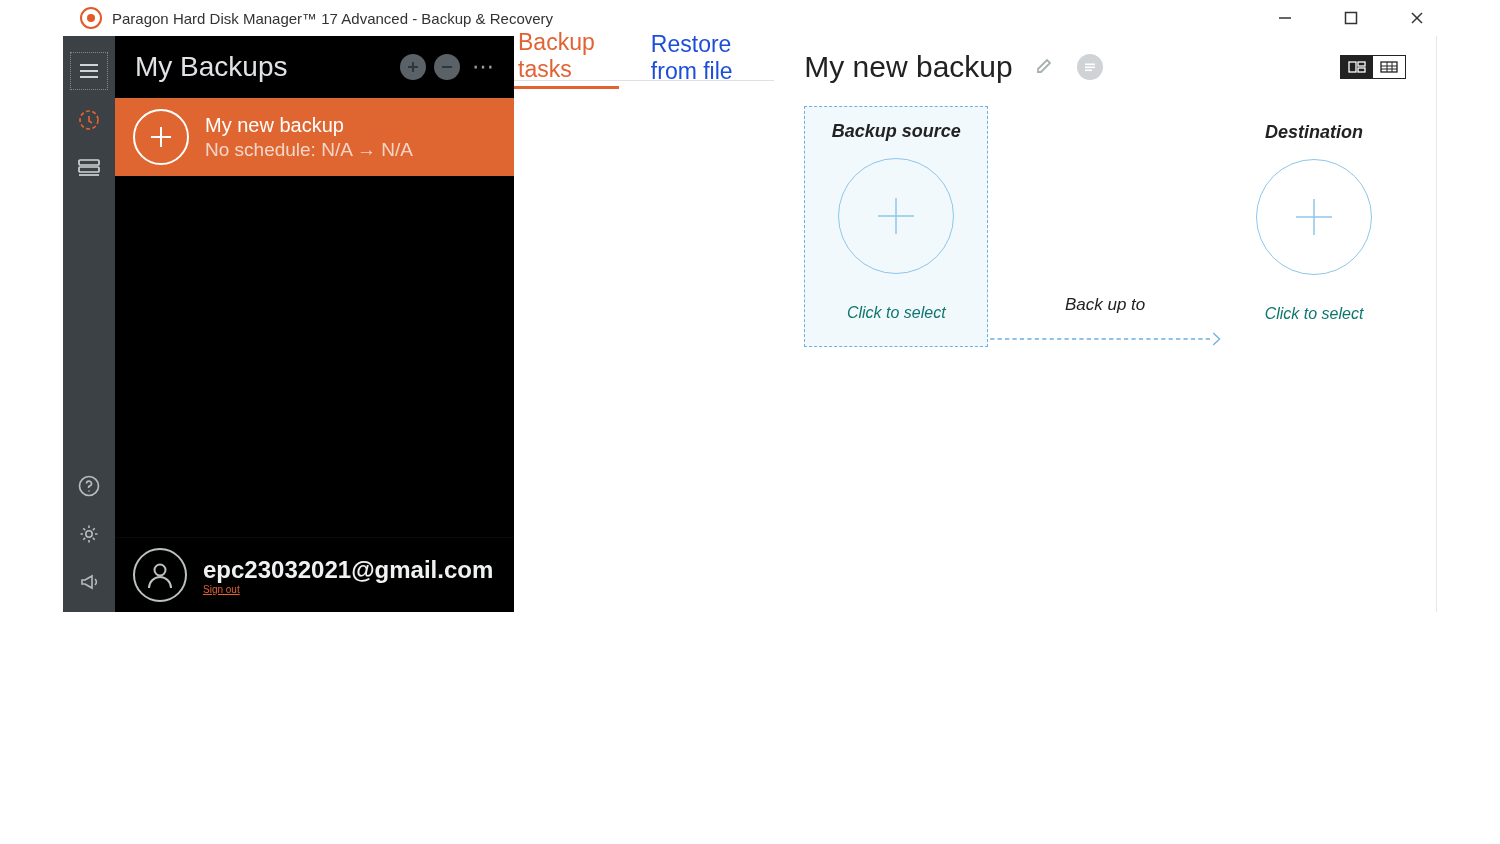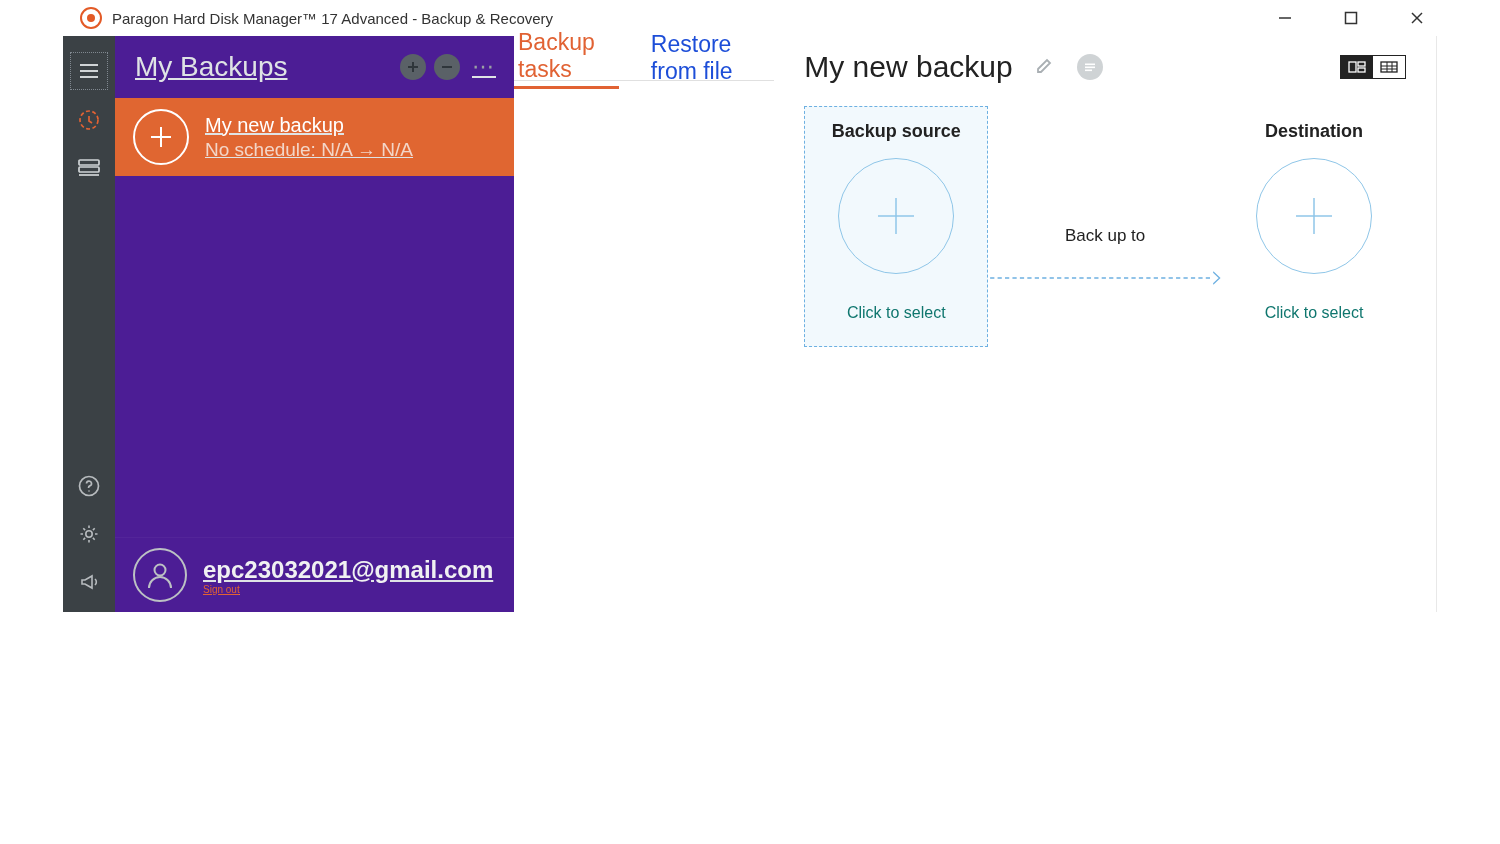--- a/index.html
+++ b/index.html
@@ -85,26 +85,25 @@
     cursor: pointer;
   }
   .rail .rail-bottom { margin-top: auto; margin-bottom: 6px; display: flex; flex-direction: column; }
   .hamburger { border: 1px dotted #808890; }
   .hamburger svg rect { fill: #d0d4d6; }
   .rail-clock.active svg { stroke: #e16233; }
 
   
   .sidepanel {
     width: 399px;
-    background: #4c1d95;
+    background: #000000;
     display: flex;
     flex-direction: column;
     color: #dfe3e5;
     position: relative;
-    text-decoration: underline;
   }
   .side-header {
     height: 62px;
     display: flex;
     align-items: center;
     padding: 0 14px 0 20px;
   }
   .side-header .side-title {
     font-size: 28px;
     font-weight: 500;
@@ -196,22 +195,23 @@
     width: 32px; height: 22px;
     display:flex; align-items:center; justify-content:center;
     cursor:pointer;
   }
   .vt.active { background: #222; color: #fff; }
   .vt:not(.active) { color: #222; }
 
   
   .flow {
     display: flex;
-    align-items: center;
+    align-items: flex-end;
     margin-top: 22px;
+    font-style: italic;
   }
   .card {
     width: 184px;
     display: flex;
     flex-direction: column;
     align-items: center;
     padding: 14px 0 24px;
     box-sizing: border-box;
   }
   .card.dashed {
@@ -230,21 +230,21 @@
   .card-hint { font-size: 16px; color: #0f766e; }
 
   .arrow-area {
     flex: 1;
     display:flex;
     flex-direction:column;
     align-items:center;
     justify-content:center;
     padding-top: 58px;
   }
-  .arrow-label { font-size: 17px; color: #222; margin-bottom: 24px; }
+  .arrow-label { font-size: 17px; color: #222; margin-bottom: 16px; }
   .dashed-arrow { width: 100%; height: 16px; }
 
 </style>
 </head>
 <body>
 
 <div class="window">
 
   <div class="titlebar">
     <span class="app-logo"></span>

